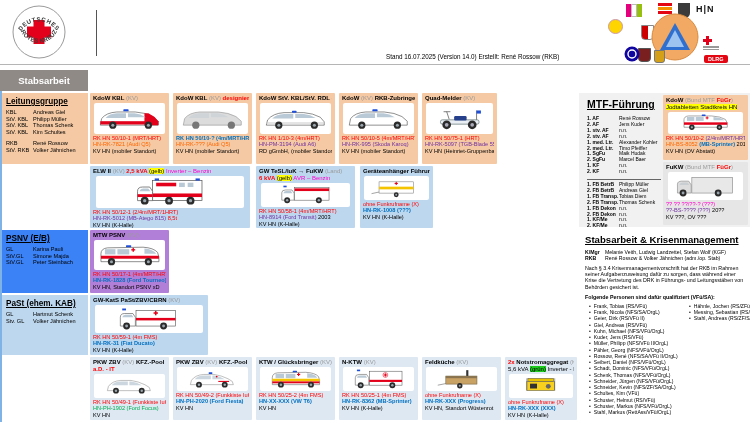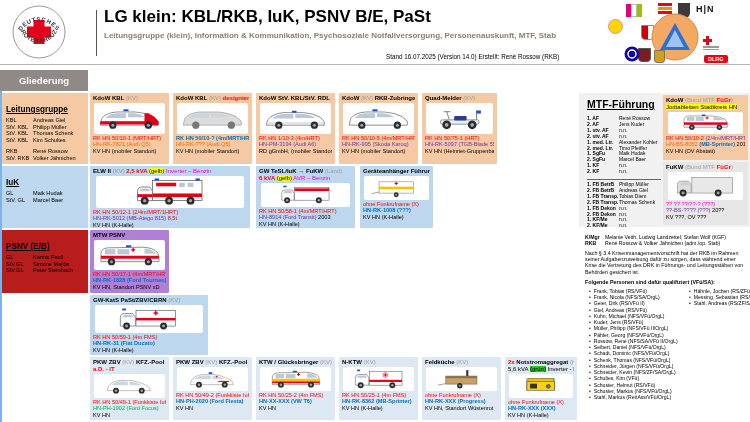--- a/index.html
+++ b/index.html
@@ -22,21 +22,21 @@
   .hn-txt{font-size:9px;font-weight:bold;color:#111;letter-spacing:1px;}
   .dlrg-box{background:#e30613;color:#fff;font-size:5.5px;font-weight:bold;border-radius:2px;padding:1px 4px;line-height:6px;}
 
   
   .bar{position:absolute;top:70px;height:21px;color:#fff;font-weight:bold;font-size:9.5px;display:flex;align-items:center;justify-content:center;}
   .bar-g{left:0;width:88px;background:#8f8a86;}
   .bar-f{left:90px;width:487px;background:#c4574f;}
   .bar-s{left:579px;width:171px;background:#c4574f;}
 
   
-  .sec{position:absolute;left:2px;width:86px;box-sizing:border-box;padding:12px 4px;}
+  .sec{position:absolute;left:2px;width:86px;box-sizing:border-box;padding:4px 4px;}
   .sec-title{font-size:8.2px;font-weight:bold;text-decoration:underline;margin-bottom:3px;white-space:nowrap;}
   .sr{display:flex;font-size:5.6px;line-height:6.6px;white-space:nowrap;}
   .sr .role{width:27px;flex:none;}
   .sec-gap{height:5px;}
 
   
   .vr1{top:93px;height:71px}.vr2{top:166px;height:62px}.vr3{top:230px;height:63px}.vr4{top:295px;height:60px}.vr5{top:357px;height:63px}
 
   
   .card{position:absolute;box-sizing:border-box;padding:2px 3px;border-radius:1px;overflow:hidden;}
@@ -104,22 +104,20 @@
       <rect x="15" y="21.5" width="24" height="11" fill="#e2001a"></rect>
       <text font-size="6" font-weight="bold" fill="#3a3a3a" letter-spacing="0.6">
         <textPath href="#arcT" startOffset="50%" text-anchor="middle">DEUTSCHES</textPath>
       </text>
       <text font-size="6" font-weight="bold" fill="#3a3a3a" letter-spacing="0.2">
         <textPath href="#arcB" startOffset="50%" text-anchor="middle">ROTES KREUZ</textPath>
       </text>
     </svg>
   </div>
   <div class="hdr-vline"></div>
-  <div class="hdr-title">LG klein: KBL/RKB, IuK, PSNV B/E, PaSt</div>
-  <div class="hdr-sub">Leitungsgruppe (klein), Information &amp; Kommunikation, Psychosoziale Notfallversorgung, Personenauskunft, MTF, Stab</div>
   <div class="hdr-stand">Stand 16.07.2025 (Version 14.0) Erstellt: René Rossow (RKB)</div>
   <div class="hline"></div>
   <div class="lstrip"></div>
 
   <div class="logos">
     <div class="lg bar3" style="left:26px;top:4px">
       <span style="background:#e6007e"></span><span style="background:#fff;border:1px solid #bbb;width:4px;height:11px"></span><span style="background:#97bf0d"></span>
     </div>
     <div class="lg" style="left:58px;top:3px;width:14px">
       <div style="height:3px;background:#e30613;margin-bottom:1px"></div>
@@ -145,21 +143,21 @@
       <div style="width:16px;height:1.5px;background:#999;margin-top:1px"></div>
     </div>
     <svg class="lg" style="left:24px;top:46px" width="16" height="16" viewBox="0 0 16 16">
       <circle cx="8" cy="8" r="7.5" fill="#10069f"></circle>
         <circle cx="8" cy="8" r="4" fill="none" stroke="#fff" stroke-width="1.4"></circle>
     </svg>
     <div class="lg" style="left:54px;top:50px;width:9px;height:11px;background:#d4a017;border:1px solid #777;border-radius:0 0 3px 3px"></div>
     <div class="lg dlrg-box" style="left:104px;top:55px">DLRG</div>
   </div>
 
-  <div class="bar bar-g">Gliederung</div>
+  <div class="bar bar-g">Stabsarbeit</div>
 
   <div class="sec vr1" style="background: rgb(245, 201, 163);">
       <div class="sec-title">Leitungsgruppe</div>
       <div class="sr">
         <span class="role">KBL</span>
         <span class="nm">Andreas Giel</span>
       </div>
       <div class="sr">
         <span class="role">StV. KBL</span>
         <span class="nm">Philipp Müller</span>
@@ -175,44 +173,44 @@
       <div class="sec-gap"></div>
       <div class="sr">
         <span class="role">RKB</span>
         <span class="nm">René Rossow</span>
       </div>
       <div class="sr">
         <span class="role">StV. RKB</span>
         <span class="nm">Volker Jähnichen</span>
       </div>
     </div>
-  <div class="sec vr2" style="background: rgb(189, 215, 238);">
-      <div class="sec-title">IuK</div>
-      <div class="sr">
-        <span class="role">GL</span>
-        <span class="nm">Maik Hudak</span>
-      </div>
-      <div class="sr">
-        <span class="role">StV. GL</span>
-        <span class="nm">Marcel Baer</span>
-      </div>
-    </div>
-  <div class="sec vr3" style="background: #b91c1c;">
+  <div class="sec vr3" style="background: #3b82f6;">
       <div class="sec-title">PSNV (E/B)</div>
       <div class="sr">
         <span class="role">GL</span>
         <span class="nm">Karina Pauli</span>
       </div>
       <div class="sr">
         <span class="role">StV.GL</span>
         <span class="nm">Simone Majda</span>
       </div>
       <div class="sr">
         <span class="role">StV.GL</span>
         <span class="nm">Peter Steinbach</span>
+      </div>
+    </div>
+  <div class="sec vr4" style="background: rgb(189, 215, 238);">
+      <div class="sec-title">PaSt (ehem. KAB)</div>
+      <div class="sr">
+        <span class="role">GL</span>
+        <span class="nm">Hartmut Schenk</span>
+      </div>
+      <div class="sr">
+        <span class="role">Stv. GL</span>
+        <span class="nm">Volker Jähnichen</span>
       </div>
     </div>
 
   <div class="card vr1 p1" style="background: rgb(245, 201, 163);">
       <div class="ct"><span class="sg sg-k sg-b" style="color: rgb(0, 0, 0);">KdoW KBL </span><span class="sg sg-g" style="color: rgb(155, 155, 155);">(KV)</span></div>
       <div class="cimg">
         <svg viewBox="0 0 100 42">
           <path d="M5 31 L7 21 Q14 12 30 11 L58 11 Q74 12 85 18 L93 25 L93 31 Z" fill="#ffffff" stroke="#555"></path>
           <path d="M78 13 Q87 17 93 25 L93 31 L72 31 L72 13 Z" fill="#e2001a"></path>
           <rect x="5" y="25" width="88" height="5" fill="#e2001a"></rect>
@@ -638,20 +636,21 @@
           <circle cx="70" cy="32" r="5.5" fill="#2b2b2b"></circle>
           <circle cx="70" cy="32" r="2.3" fill="#9aa6ad"></circle>
         </svg>
       </div>
       <div class="cl"><span class="sg sg-m" style="color: rgb(255, 0, 204);">?? ?? ??/??-? (???)</span></div>
       <div class="cl"><span class="sg sg-p" style="color: rgb(112, 48, 160);">??-BS-???? (???) </span><span class="sg sg-k" style="color: rgb(0, 0, 0);">20??</span></div>
       <div class="cl"><span class="sg sg-k" style="color: rgb(0, 0, 0);">KV ???, OV ???</span></div>
     </div>
 
   <div class="stab">
+    <div class="stab-title">Stabsarbeit &amp; Krisenmanagement</div>
     <div class="leads">
         <div class="sr">
           <span class="role">K/Mgr</span>
           <span class="nm">Melanie Veith, Ludwig Landzettel, Stefan Wolf (KGF)</span>
         </div>
         <div class="sr">
           <span class="role">RKB</span>
           <span class="nm">René Rossow &amp; Volker Jähnichen (adm./op. Stab)</span>
         </div>
       </div>

